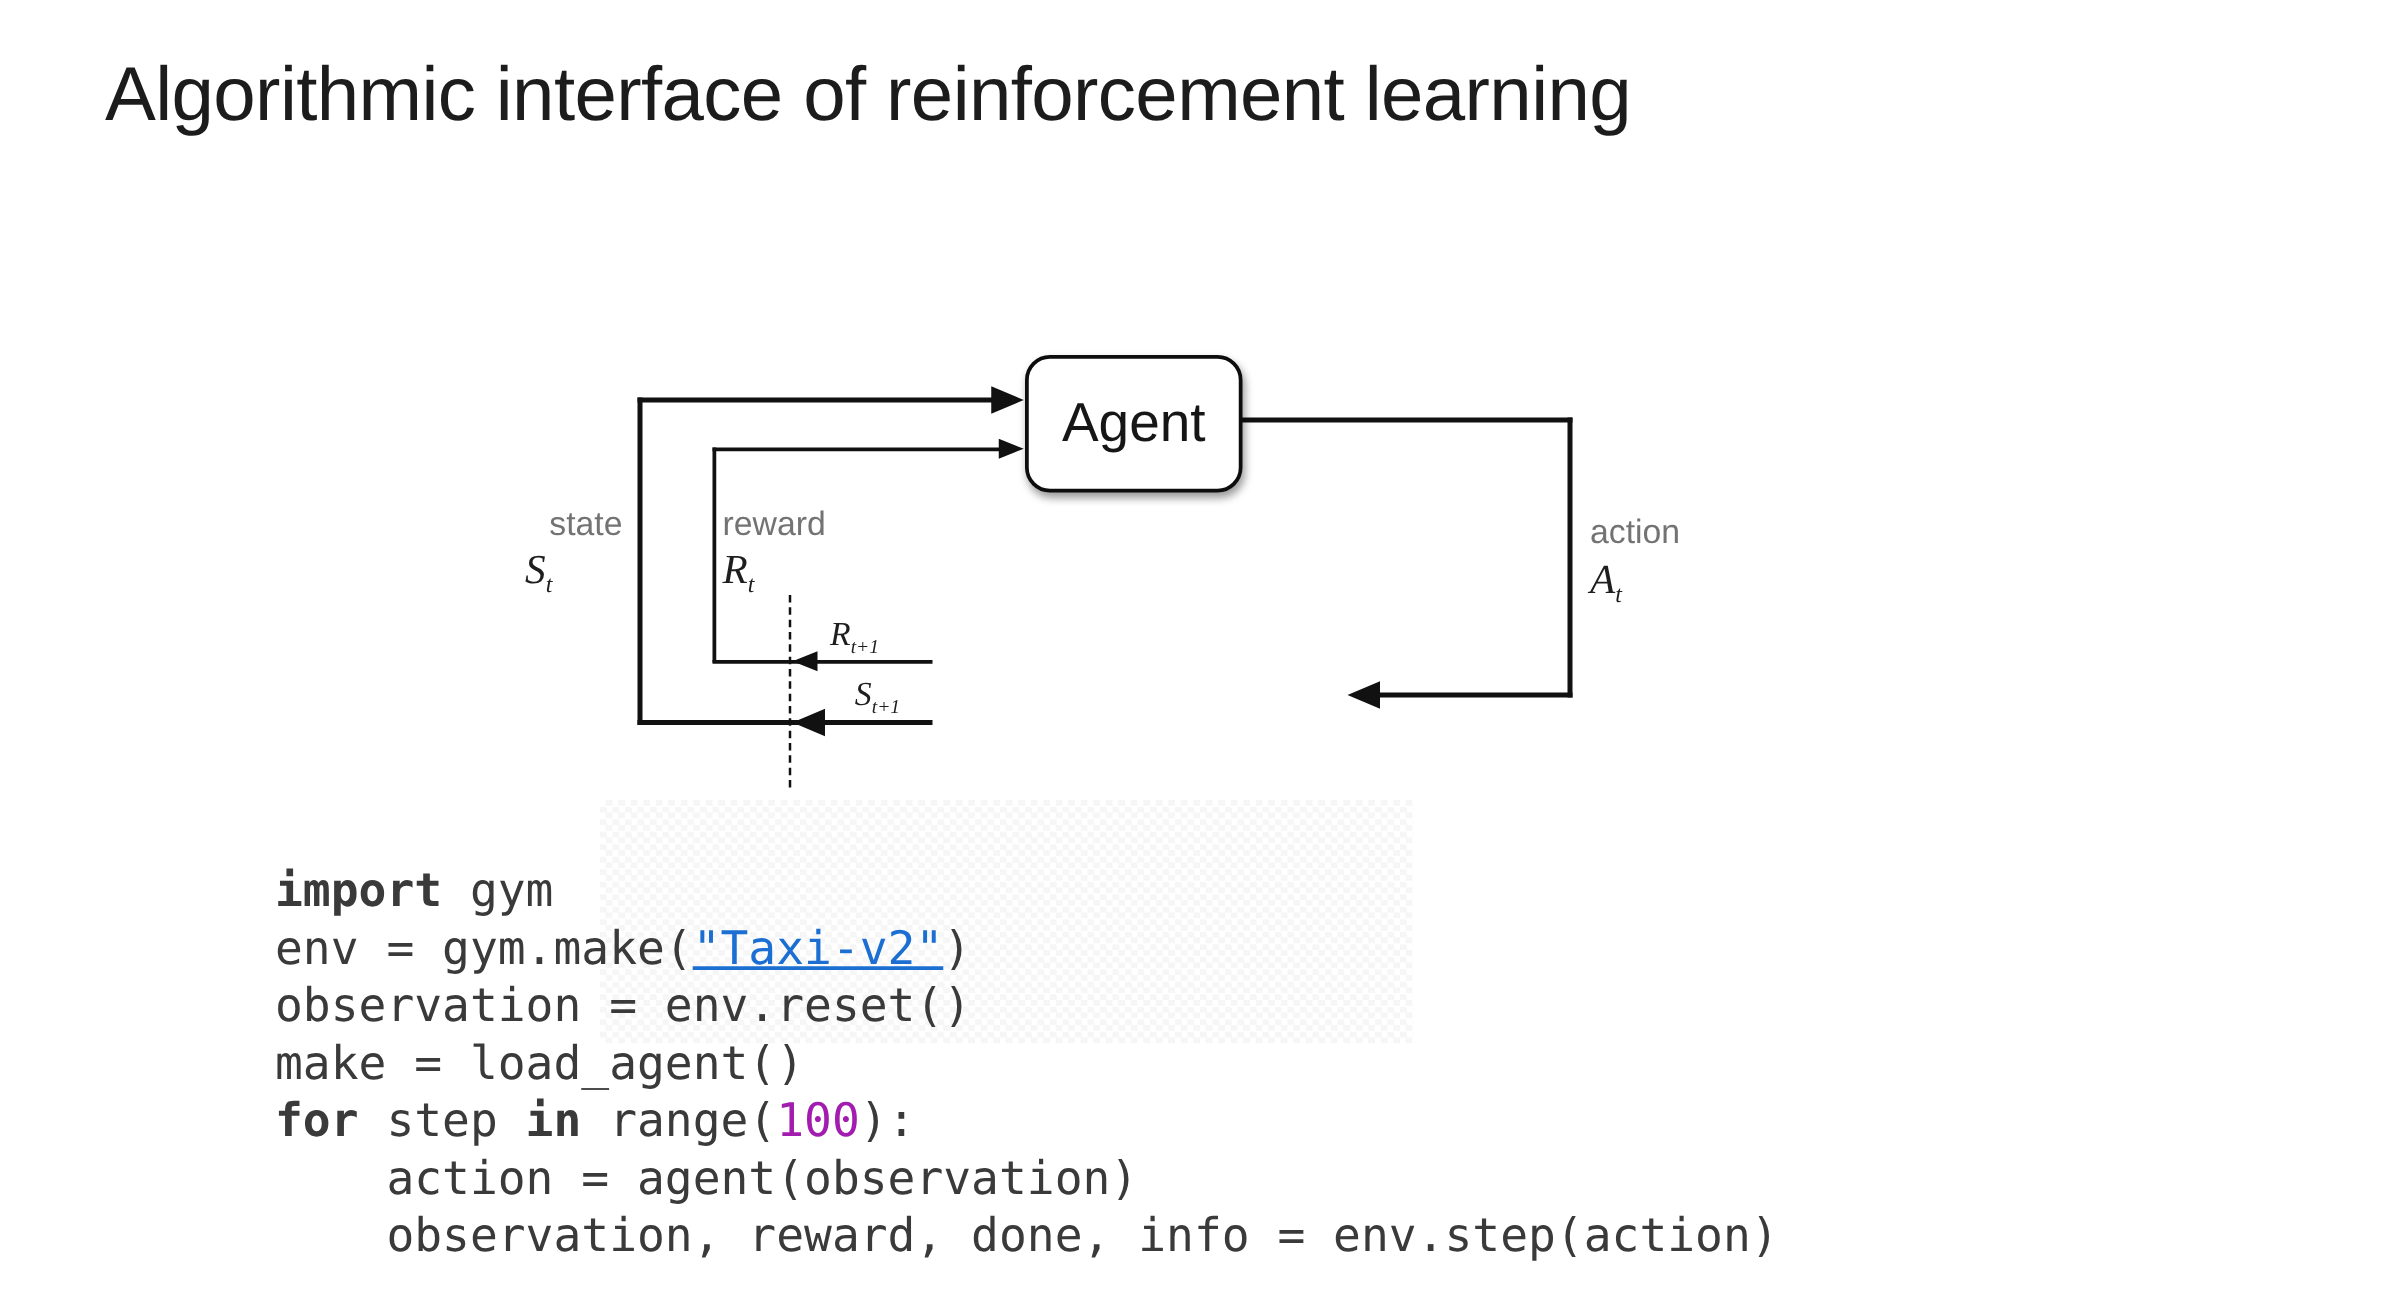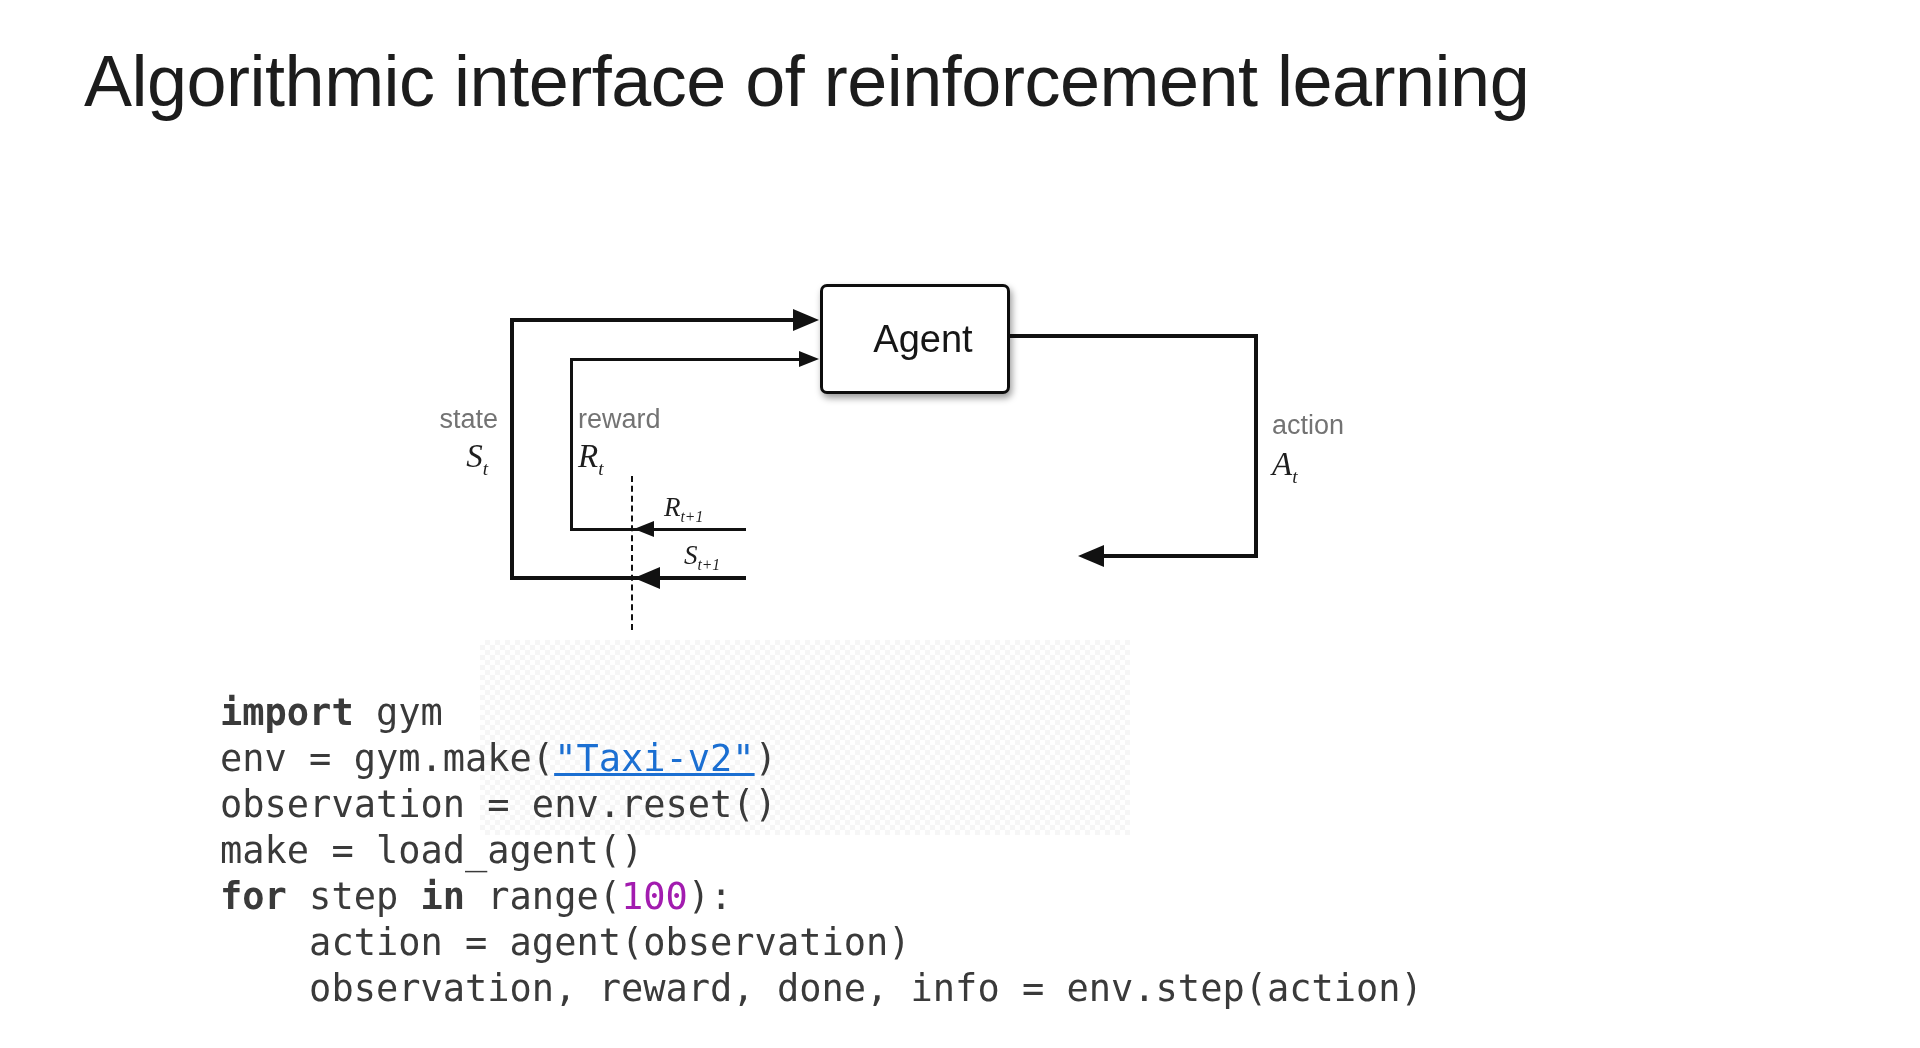--- a/index.html
+++ b/index.html
@@ -5,30 +5,30 @@
   html,body{margin:0;padding:0;}
   body{
     width:1920px;height:1048px;position:relative;background:#ffffff;overflow:hidden;
     font-family:"Liberation Sans",sans-serif;
   }
   .abs{position:absolute;}
 
   
   #title{
     left:84px;top:40px;width:1830px;
-    font-size:72px;font-weight:300;letter-spacing:-0.5px;color:#1c1c1c;
+    font-size:61px;font-weight:300;letter-spacing:-0.5px;color:#1c1c1c;
     white-space:nowrap;
   }
 
   
   .dbox{
-    background:#ffffff;border:3.5px solid #0d0d0d;border-radius:7px;
+    background:#ffffff;border:3.5px solid #0d0d0d;border-radius:20px;
     box-shadow:2px 4px 7px rgba(0,0,0,0.4);
     display:flex;align-items:center;justify-content:center;
-    font-size:38px;color:#161616;padding-left:16px;
+    font-size:44px;color:#161616;
   }
   #agent-box{left:820px;top:284px;width:168px;height:104px;}
   #environment-box{left:745px;top:500px;width:330px;height:112px;}
 
   
   .ln{background:#111111;}
   .dashed-v{border-left:2px dashed #111111;width:0;}
 
   
   .arr{width:0;height:0;}
@@ -87,21 +87,21 @@
 
   <div class="abs dashed-v" style="left:631px;top:476px;height:154px;"></div>
 
   <div id="agent-box" class="abs dbox">
     <span>Agent</span>
   </div>
 
   <div class="abs dlabel" style="left:400px;top:404px;width:98px;text-align:right;">
     <span>state</span>
   </div>
-  <div class="abs dmath" style="left:400px;top:438px;width:88px;text-align:right;">
+  <div class="abs dmath" style="left:420px;top:438px;width:88px;">
     <span>S</span><sub>t</sub>
   </div>
 
   <div class="abs dlabel" style="left:578px;top:404px;">
     <span>reward</span>
   </div>
   <div class="abs dmath" style="left:578px;top:438px;">
     <span>R</span><sub>t</sub>
   </div>
 

